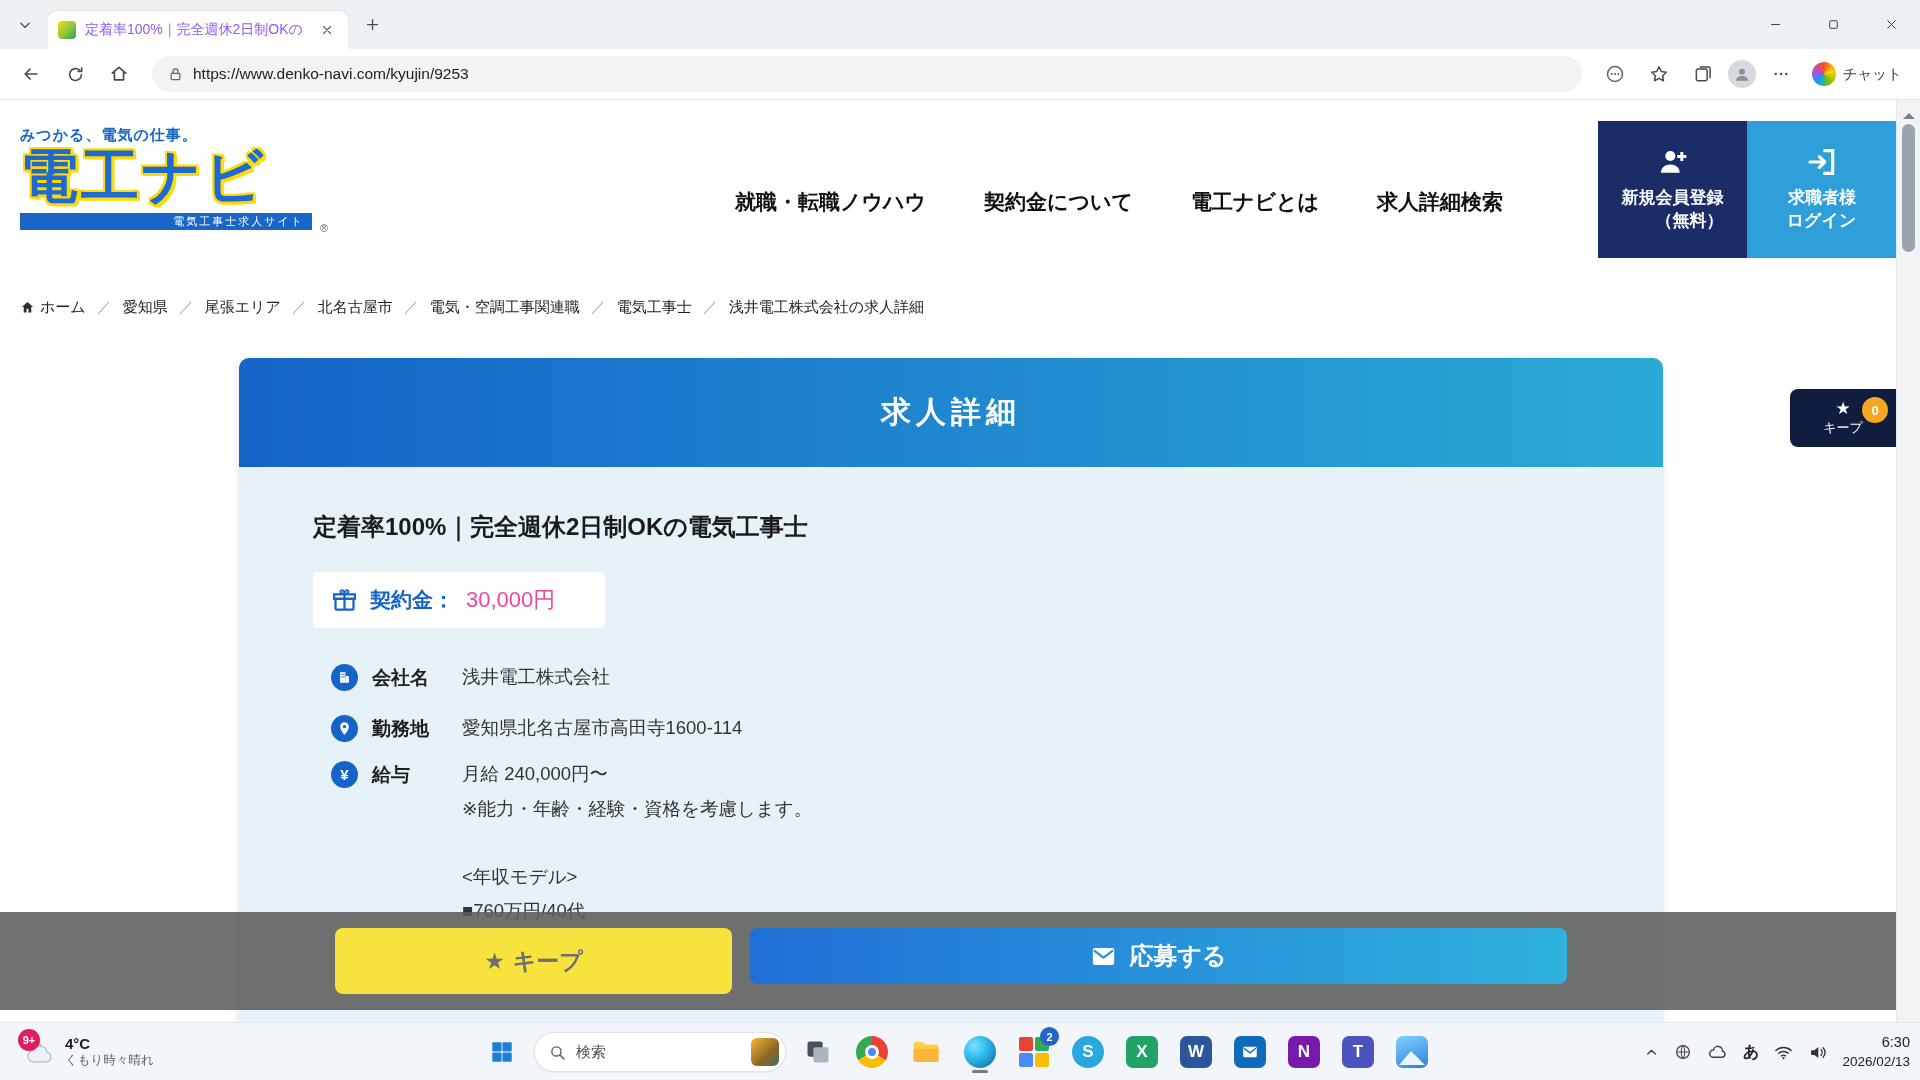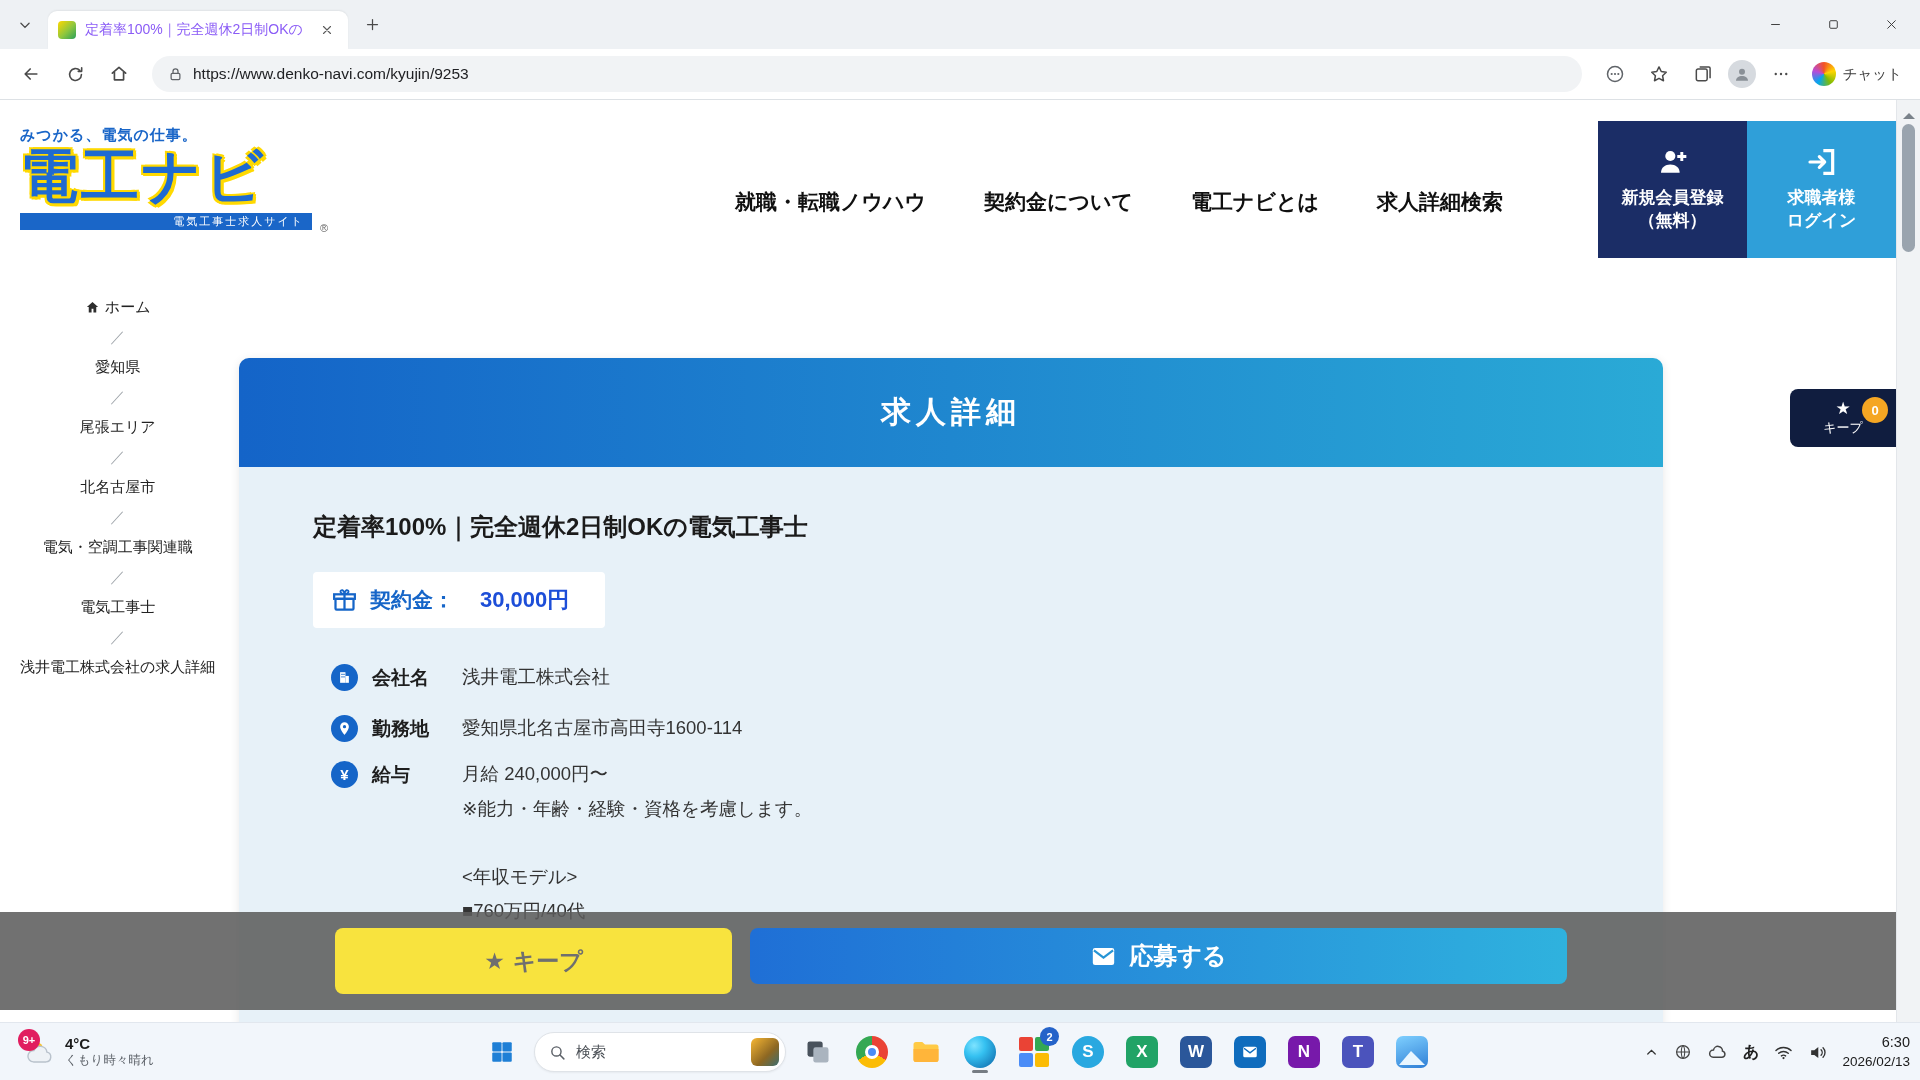--- a/index.html
+++ b/index.html
@@ -37,35 +37,35 @@
   .logo { position:absolute; left:20px; top:26px; width:310px; }
   .tagline { color:#1a66c8; font-size:15px; font-weight:700; letter-spacing:1px; }
   .logo-text { font-size:58px; font-weight:900; color:#1e6ad1; line-height:1.08; letter-spacing:3px;
     text-shadow:3px 3px 0 #ffd900,-2px -2px 0 #ffd900,2px -2px 0 #ffd900,-2px 2px 0 #ffd900,3px 0 0 #ffd900,0 3px 0 #ffd900; }
   .logo-bar { margin-top:5px; width:292px; height:17px; background:#1a66c8; color:#fff; font-size:11px; display:flex; align-items:center; justify-content:flex-end; padding-right:8px; letter-spacing:2px; }
   .reg-mark { position:absolute; right:2px; bottom:-4px; font-size:11px; color:#666; }
 
   .site-nav { position:absolute; left:735px; top:88px; display:flex; gap:58px; }
   .site-nav a { font-size:21px; font-weight:700; color:#101010; text-decoration:none; white-space:nowrap; }
 
-  .hdr-btn { position:absolute; top:21px; width:149px; height:137px; display:flex; flex-direction:column; align-items:center; justify-content:center; gap:9px; color:#fff; font-weight:700; font-size:17px; text-align:center; cursor:pointer; line-height:1.35; }
+  .hdr-btn { position:absolute; top:21px; width:149px; height:137px; display:flex; flex-direction:column; align-items:center; justify-content:center; gap:9px; color:#fff; font-weight:700; font-size:17px; text-align:right; cursor:pointer; line-height:1.35; }
   .hdr-btn.register { right:173px; background:#1b2d66; }
   .hdr-btn.login { right:24px; background:#2f9fd9; }
 
-  .breadcrumb { position:absolute; left:20px; top:198px; display:flex; align-items:center; gap:11px; font-size:15px; color:#222;flex-direction:column; }
+  .breadcrumb { position:absolute; left:20px; top:198px; display:flex; align-items:center; gap:11px; font-size:15px; color:#222; }
   .breadcrumb a { color:#222; text-decoration:none; display:flex; align-items:center; gap:5px; }
   .bc-sep { color:#9aa0a6; }
 
   
   .job-card { position:absolute; left:239px; top:258px; width:1424px; height:700px; background:#e7f1f8; border-radius:10px 10px 0 0; box-shadow:0 2px 10px rgba(0,0,0,.10); }
   .card-header { height:109px; border-radius:10px 10px 0 0; background:linear-gradient(90deg,#1464c8,#2aaad6); display:flex; align-items:center; justify-content:center; color:#fff; font-size:30px; font-weight:700; letter-spacing:5px; }
   .job-title { position:absolute; left:74px; top:153px; font-size:24px; font-weight:700; color:#1b1b1b; }
   .bonus-box { position:absolute; left:74px; top:214px; width:292px; height:56px; background:#fff; border-radius:4px; display:flex; align-items:center; padding:0 18px; gap:12px; }
   .bonus-label { color:#1565c8; font-weight:700; font-size:21px; }
-  .bonus-value { color:#1d4ed8; font-weight:700; font-size:22px; margin-left:14px; }
+  .bonus-value { color:#ec4899; font-weight:400; font-size:22px; }
 
   .frow { position:absolute; left:92px; display:flex; align-items:flex-start; }
   .frow .circ { width:27px; height:27px; border-radius:50%; background:#1565c8; display:flex; align-items:center; justify-content:center; flex:none; margin-right:14px; }
   .frow .flabel { width:90px; font-weight:700; font-size:19px; color:#1e1e1e; padding-top:1px; flex:none; }
   .frow .fvalue { font-size:18.5px; color:#333; line-height:1.45; }
   .fnote { font-size:18.5px; color:#333; margin-top:8px; }
   .model-block { position:absolute; left:223px; top:502px; font-size:18.5px; color:#333; line-height:1.85; }
 
   .keep-widget { position:absolute; right:24px; top:289px; width:106px; height:58px; background:#101d3f; border-radius:8px 0 0 8px; display:flex; flex-direction:column; align-items:center; justify-content:center; color:#fff; z-index:40; cursor:pointer; }
   .keep-widget .star { font-size:17px; line-height:1; }

